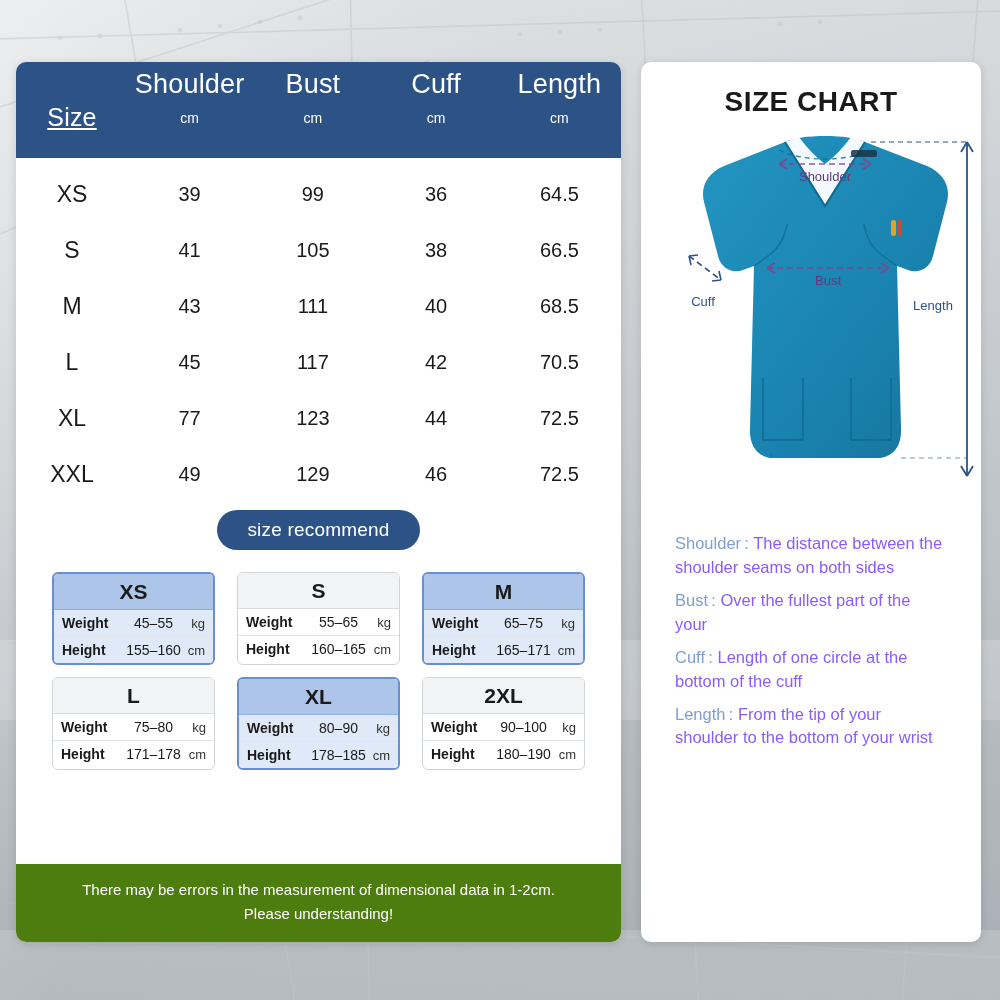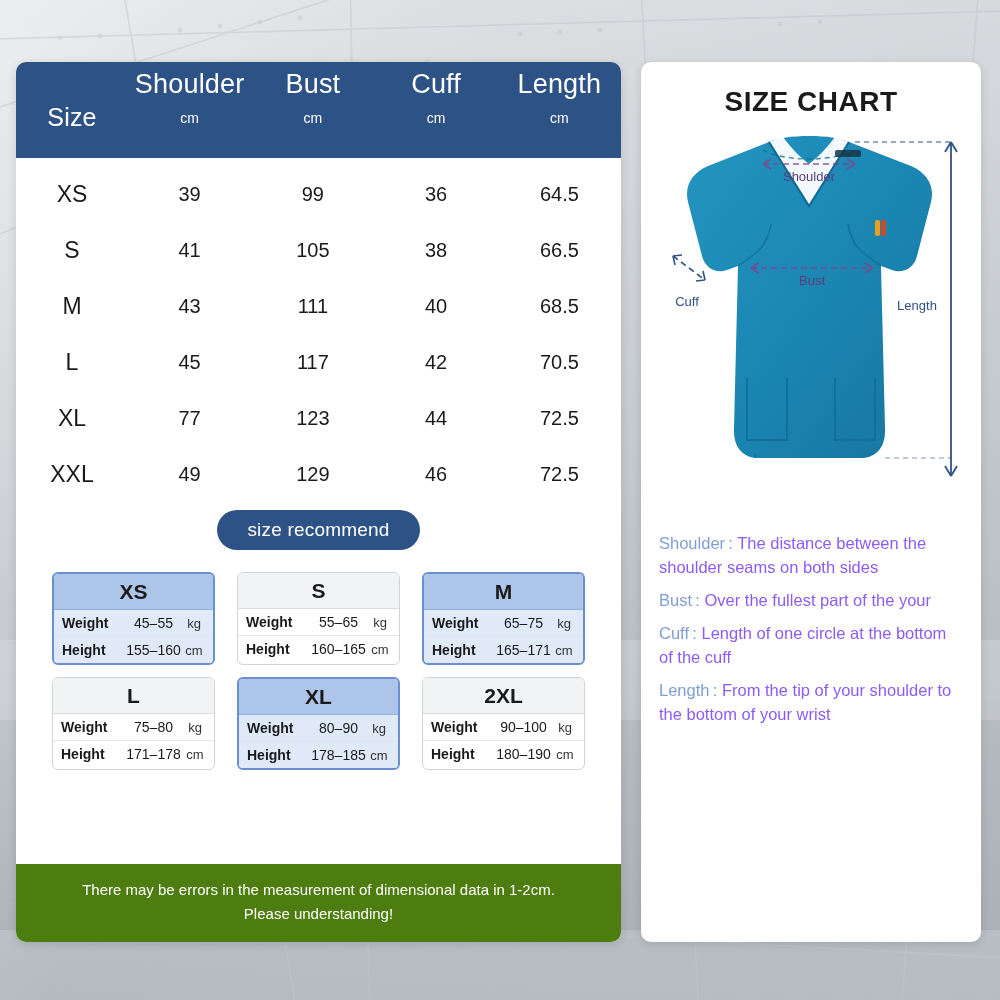--- a/index.html
+++ b/index.html
@@ -61,21 +61,21 @@
     box-sizing: border-box;
   }
   .th {
     flex: 1;
     text-align: center;
     display: flex;
     flex-direction: column;
     align-items: center;
     justify-content: flex-start;
   }
-  .th.size-col { flex: 0 0 112px; justify-content: flex-start; padding-top: 34px;}
+  .th.size-col { flex: 0 0 112px; justify-content: flex-start; padding-top: 34px; text-decoration: underline;}
   .th .title {
     font-size: 27px;
     font-weight: 400;
     letter-spacing: .2px;
     line-height: 1.1;
   }
   .th .unit {
     font-size: 14px;
     font-weight: 400;
     margin-top: 10px;
@@ -150,21 +150,21 @@
     display: flex;
     align-items: center;
     font-size: 14px;
     color: #1a1a1a;
     padding: 5px 8px;
   }
   .wh-row + .wh-row { border-top: 1px solid #e3e6e9; }
   .wh-card.hl .wh-row { background: #dfe9f8; }
   .wh-row .lbl { width: 62px; font-weight: 700; font-size: 14px;}
   .wh-row .val { flex: 1; text-align: center; font-size: 14px; }
-  .wh-row .unit { width: 22px; text-align: center; font-size: 13px; color: #333; }
+  .wh-row .unit { width: 22px; text-align: right; font-size: 13px; color: #333; }
 
   
   .left-footer {
     margin-top: auto;
     background: #4d7c0f;
     color: #ffffff;
     text-align: center;
     font-size: 15px;
     line-height: 1.6;
     padding: 14px 20px 16px 20px;
@@ -174,21 +174,21 @@
   .right-card {
     position: absolute;
     left: 641px;
     top: 62px;
     width: 340px;
     height: 880px;
     background: #ffffff;
     border-radius: 10px;
     box-shadow: 0 2px 10px rgba(0,0,0,0.12);
     box-sizing: border-box;
-    padding: 24px 18px;
+    padding: 24px 34px;
     overflow: hidden;
   }
   .right-title {
     text-align: center;
     font-size: 28px;
     font-weight: 700;
     color: #1a1a1a;
     letter-spacing: .5px;
     margin-bottom: 10px;
   }

